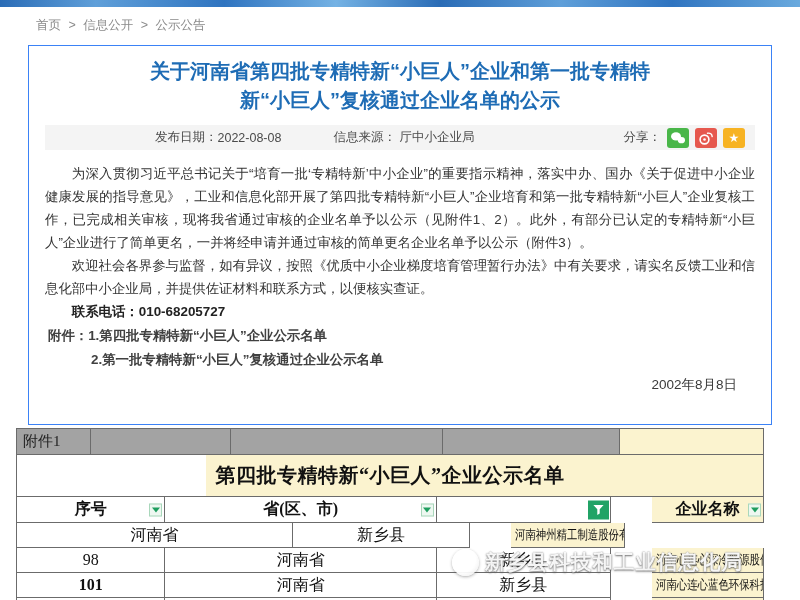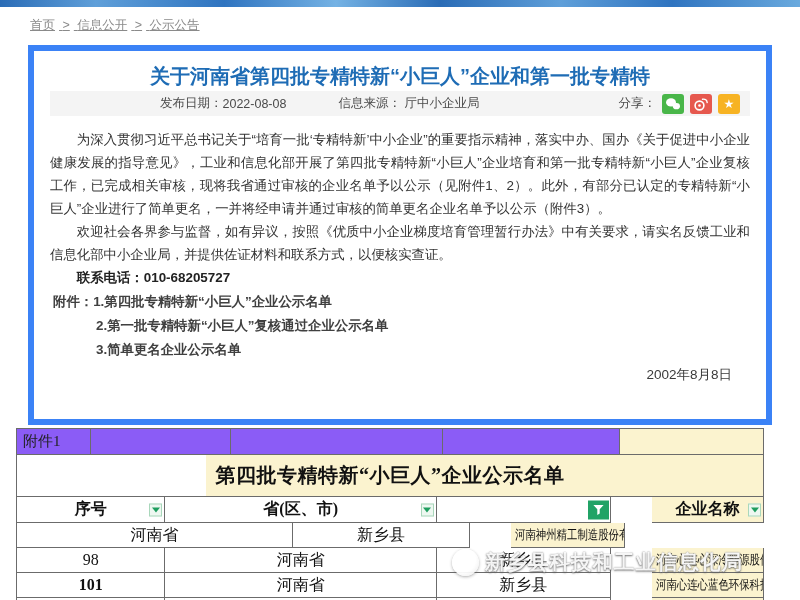--- a/index.html
+++ b/index.html
@@ -5,32 +5,32 @@
   * { margin:0; padding:0; box-sizing:border-box; }
   html,body { width:800px; height:600px; overflow:hidden; background:#fff;
     font-family:"Liberation Sans", sans-serif; }
   body { position:relative; }
 
   
   .topbar { position:absolute; top:0; left:0; width:800px; height:7px;
     background:linear-gradient(90deg,#2a6cb6 0%,#5f9fd9 12%,#2f74c0 28%,#74b2e4 42%,#2a6cb6 55%,#5f9fd9 70%,#2f74c0 84%,#6aaade 100%); }
 
   
-  .breadcrumb { position:absolute; top:17px; left:30px; font-size:12.5px; color:#8a8a8a;text-decoration:underline; }
+  .breadcrumb { position:absolute; top:17px; left:36px; font-size:12.5px; color:#8a8a8a; }
   .breadcrumb span { margin-right:4px; }
   .crumb-link { cursor:pointer; }
 
   
   .content-box { position:absolute; top:45px; left:28px; width:744px; height:380px;
-    background:#fff; border:6px solid #3b82f6; overflow:hidden; }
+    background:#fff; border:1px solid #3b82f6; overflow:hidden; }
 
   .article-title { margin-top:11px; text-align:center; color:#1e6cb5;
     font-size:20px; font-weight:bold; line-height:29px; }
 
-  .meta-bar { margin:0 16px 0 16px; height:25px; background:#f4f4f4;
+  .meta-bar { margin:10px 16px 0 16px; height:25px; background:#f4f4f4;
     display:flex; align-items:center; font-size:12.5px; color:#4a4a4a;
     padding-left:110px; }
   .meta-source { margin-left:52px; }
   .meta-share { margin-left:auto; padding-right:10px; display:flex; align-items:center; }
   .share-icon { display:inline-block; width:22px; height:20px; border-radius:3px;
     margin-left:6px; position:relative; cursor:pointer; text-align:center; }
   .share-icon svg { display:block; margin:auto; margin-top:3px; }
   .ic-wechat { background:#49b649; }
   .ic-weibo  { background:#e6584e; }
   .ic-star   { background:#f7b323; color:#fff; font-size:12px; line-height:20px; }
@@ -48,21 +48,21 @@
   .sign-date { text-align:right; padding-right:18px; font-size:13.5px; color:#3a3a3a;
     margin-top:1px; }
 
   
   .sheet { position:absolute; top:428px; left:16px; width:748px;
     font-family:"Liberation Serif", serif; color:#111;
     border-top:1px solid #6b6b6b; border-left:1px solid #6b6b6b; }
   .srow { display:flex; }
   .scell { border-right:1px solid #6b6b6b; border-bottom:1px solid #6b6b6b;
     display:flex; align-items:center; justify-content:center; overflow:hidden; }
-  .corner-row .scell { height:26px; background:#8b5cf6; }
+  .corner-row .scell { height:26px; background:#a3a3a3; }
   .c-a { width:74px; font-size:15px; justify-content:flex-start; padding-left:6px; color:#222;}
   .c-b { width:140px; } .c-c { width:213px; } .c-d { width:177px; }
   .c-e { width:144px; background:#fbf3cf !important; }
 
   .title-row .scell { height:42px; width:748px;
     background:linear-gradient(90deg,#ffffff 0 189px,#fbf3cf 189px);
     font-size:20px; font-weight:bold; letter-spacing:0.5px; }
 
   .head-row .scell, .data-row .scell { font-size:16px; }
   .head-row .scell { height:26px; font-weight:bold; position:relative; }
@@ -104,20 +104,21 @@
   <span>&gt;</span>
   <span class="crumb-link">信息公开</span>
   <span>&gt;</span>
   <span>公示公告</span>
 </div>
 
 <div class="content-box">
 
   <div class="article-title">
     <div>关于河南省第四批专精特新“小巨人”企业和第一批专精特</div>
+    <div>新“小巨人”复核通过企业名单的公示</div>
   </div>
 
   <div class="meta-bar">
     <span>发布日期：</span>
     <span>2022-08-08</span>
     <span class="meta-source">
       <span>信息来源：</span>
       <span>厅中小企业局</span>
     </span>
     <span class="meta-share">
@@ -142,21 +143,20 @@
   <div class="article-body">
     <p class="para">为深入贯彻习近平总书记关于“培育一批‘专精特新’中小企业”的重要指示精神，落实中办、国办《关于促进中小企业健康发展的指导意见》，工业和信息化部开展了第四批专精特新“小巨人”企业培育和第一批专精特新“小巨人”企业复核工作，已完成相关审核，现将我省通过审核的企业名单予以公示（见附件1、2）。此外，有部分已认定的专精特新“小巨人”企业进行了简单更名，一并将经申请并通过审核的简单更名企业名单予以公示（附件3）。</p>
     <p class="para">欢迎社会各界参与监督，如有异议，按照《优质中小企业梯度培育管理暂行办法》中有关要求，请实名反馈工业和信息化部中小企业局，并提供佐证材料和联系方式，以便核实查证。</p>
     <p class="info-line">联系电话：010-68205727</p>
 
     <div class="attachments">
       <div class="attach-first">
         <span>附件：</span><span class="attach-link">1.第四批专精特新“小巨人”企业公示名单</span>
       </div>
       <div class="attach-sub attach-link">2.第一批专精特新“小巨人”复核通过企业公示名单</div>
-      <div class="attach-sub attach-link">3.简单更名企业公示名单</div>
     </div>
 
     <div class="sign-date">2002年8月8日</div>
   </div>
 </div>
 
 <div class="sheet">
 
   <div class="srow corner-row">
     <div class="scell c-a">附件1</div>

